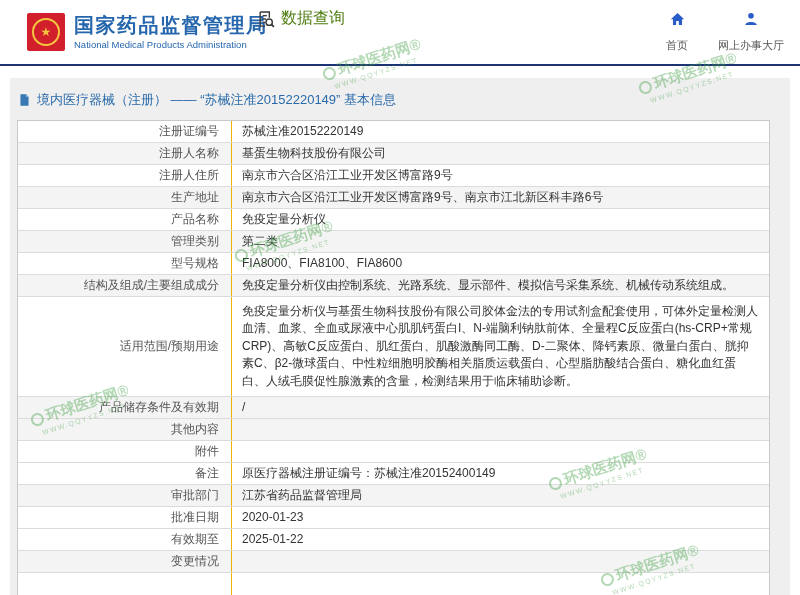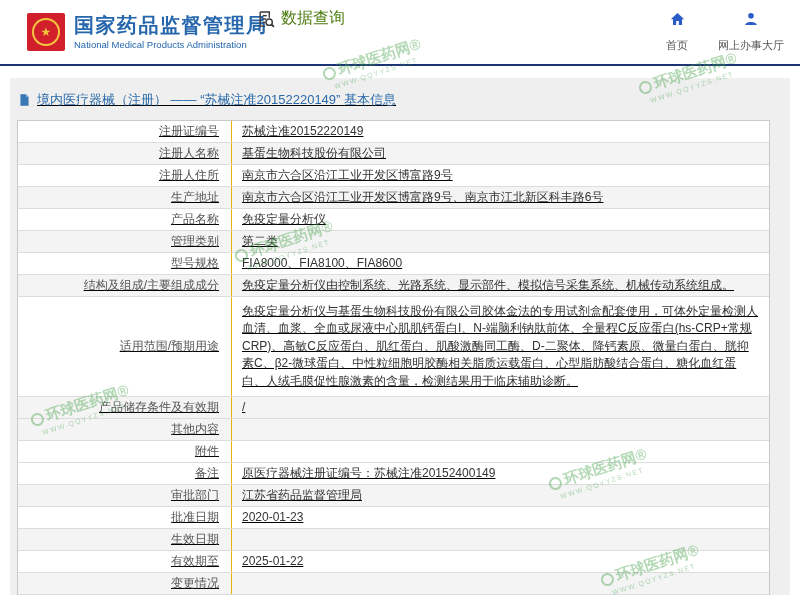--- a/index.html
+++ b/index.html
@@ -32,21 +32,20 @@
   }
   .nav-right { position:absolute; right:16px; top:11px; display:flex; gap:30px; }
   .nav-item { display:flex; flex-direction:column; align-items:center; gap:11px; font-size:11px; color:#555; cursor:pointer; }
 
   .navy-line { height:2px; background:#1c3473; }
 
   
   .panel {
     position:absolute; left:10px; right:10px; top:78px; bottom:0;
     background:#efefef;
-    text-decoration:underline;
   }
   .breadcrumb {
     display:flex; align-items:center; gap:6px;
     padding:13px 8px 11px 8px; font-size:13px; color:#2a6aaa;
   }
 
   .reg-table { width:753px; margin-left:7px; background:#fff; border:1px solid #c9c9c9; }
   .row { display:flex; border-bottom:1px solid #dcdcdc; min-height:22px; background:#fff; }
   .row:last-child { border-bottom:none; }
   .row.even { background:#f4f4f4;justify-content:center; }
@@ -188,24 +187,20 @@
       <div class="cell-value">原医疗器械注册证编号：苏械注准20152400149</div>
     </div>
     <div class="row even">
       <div class="cell-label">审批部门</div>
       <div class="cell-value">江苏省药品监督管理局</div>
     </div>
     <div class="row">
       <div class="cell-label">批准日期</div>
       <div class="cell-value">2020-01-23</div>
     </div>
-    <div class="row even">
-      <div class="cell-label">生效日期</div>
-      <div class="cell-value"></div>
-    </div>
     <div class="row">
       <div class="cell-label">有效期至</div>
       <div class="cell-value">2025-01-22</div>
     </div>
     <div class="row even">
       <div class="cell-label">变更情况</div>
       <div class="cell-value"></div>
     </div>
     <div class="row">
       <div class="cell-label">

